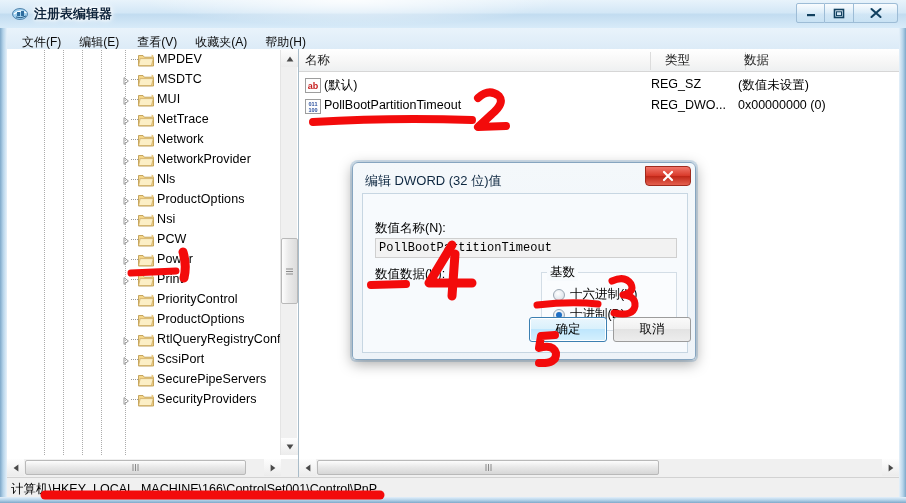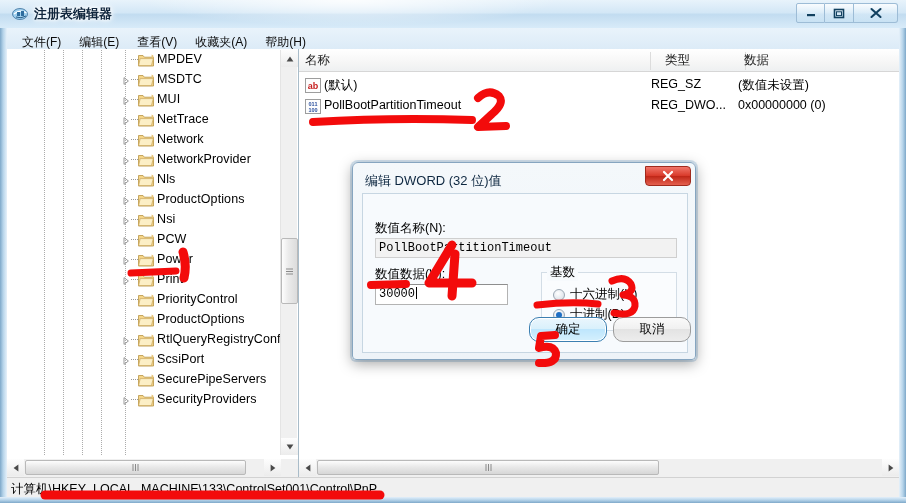--- a/index.html
+++ b/index.html
@@ -343,21 +343,21 @@
     content: "";
     position: absolute; left: 2px; top: 2px;
     width: 6px; height: 6px; border-radius: 50%;
     background: #1f6fc4;
   }
   .dlgbtn {
     position: absolute;
     height: 25px; width: 78px;
     font-size: 12.5px;
     display: flex; align-items: center; justify-content: center;
-    border-radius: 10px;
+    border-radius: 3px;
     background: linear-gradient(to bottom,#fafafa 0%,#f0f0f0 48%,#e3e3e3 50%,#ededed 100%);
     border: 1px solid #9c9c9c;
     box-sizing: border-box;
   }
   #ok-btn {
     left: 166px; top: 123px;
     border: 1px solid #3c7fb1;
     background: linear-gradient(to bottom,#eaf6fd 0%,#d9f0fc 48%,#bee6fd 50%,#d5f0fd 100%);
     box-shadow: inset 0 0 0 1px #ffffff;
   }
@@ -723,39 +723,36 @@
         <div class="hs-arrow" style="right:0">
           <svg width="6" height="8" viewBox="0 0 6 8">
               <path d="M5.4 4 L0.6 0.6 L0.6 7.4 Z" fill="#4a4a4a"></path>
             </svg>
         </div>
       </div>
     </div>
   </div>
 
   <div id="statusbar">
-    <div id="status-text">计算机\HKEY_LOCAL_MACHINE\133\ControlSet001\Control\PnP</div>
+    <div id="status-text">计算机\HKEY_LOCAL_MACHINE\166\ControlSet001\Control\PnP</div>
   </div>
 
   <div id="dialog">
     <div id="dlg-title">编辑 DWORD (32 位)值</div>
     <div id="dlg-close">
       <svg width="14" height="12" viewBox="0 0 14 12">
         <path d="M3 2 L11 10 M11 2 L3 10" stroke="#ffffff" stroke-width="2.2" fill="none" stroke-linecap="round"></path>
       </svg>
     </div>
 
     <div id="dlg-body">
       <div class="dlg-label" style="left:12px; top:26px;">数值名称(N):</div>
       <div class="txtbox" id="name-box">PollBootPartitionTimeout</div>
 
       <div class="dlg-label" style="left:12px; top:72px;">数值数据(V):</div>
-      <div class="txtbox" id="data-box">
-        <span>30000</span><span class="caret"></span>
-      </div>
 
       <div id="base-group"></div>
       <div id="base-legend">基数</div>
 
       <div class="radio-row" style="left:190px; top:92px;">
         <span class="radio"></span>
         <span>十六进制(H)</span>
       </div>
       <div class="radio-row" style="left:190px; top:112px;">
         <span class="radio checked"></span>

